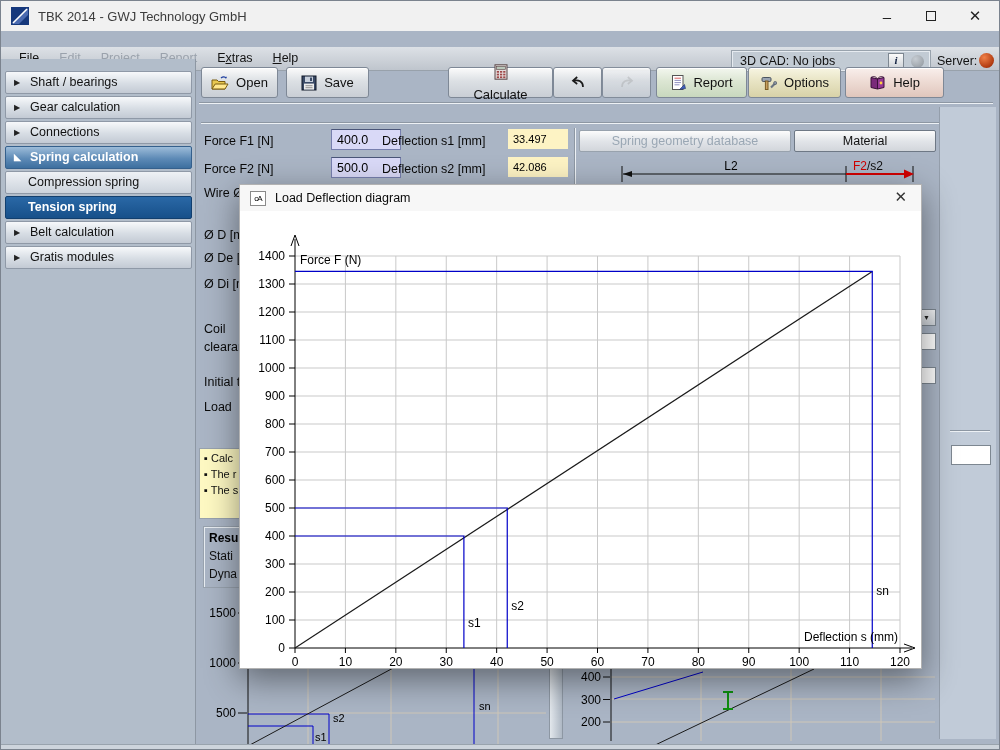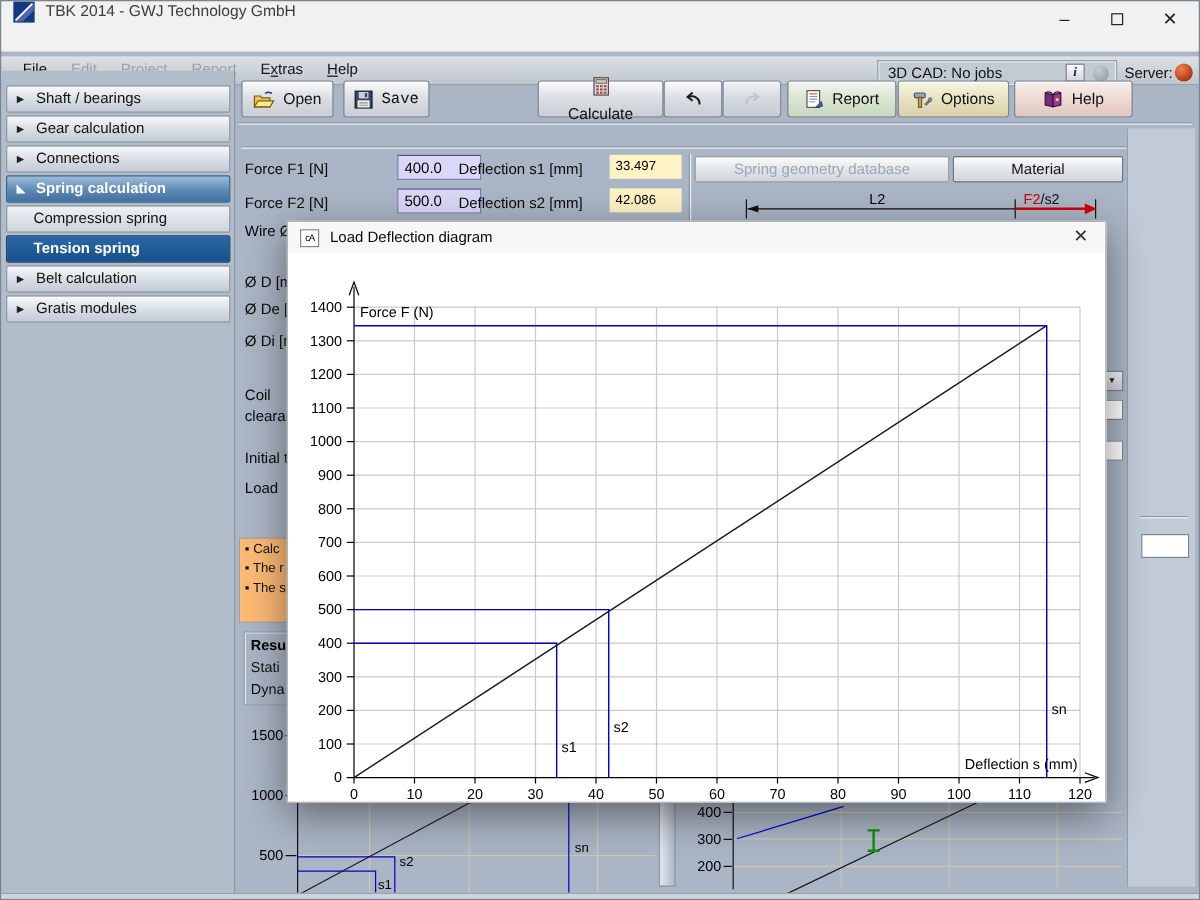--- a/index.html
+++ b/index.html
@@ -2,21 +2,21 @@
 <html><head>
 <meta charset="utf-8">
 <style>
   *{margin:0;padding:0;box-sizing:border-box}
   html,body{width:1000px;height:750px}
   body{font-family:"Liberation Sans",sans-serif;background:#888}
   u{text-decoration:underline}
   #app{position:relative;width:1000px;height:750px;background:#aab5c5;border:1px solid #7b838e;overflow:hidden}
   .abs{position:absolute}
   
-  .titlebar{position:absolute;left:0;top:0;width:100%;height:42px;background:#f1f1f1;display:flex;align-items:flex-start}
+  .titlebar{position:absolute;left:0;top:0;width:100%;height:30px;background:#f1f1f1;display:flex;align-items:center}
   .app-logo{width:18px;height:18px;margin:0 9px 0 10px}
   .title-text{font-size:13px;color:#3c3c3c}
   .win-controls{position:absolute;right:2px;top:0;height:30px;display:flex}
   .win-btn{width:44px;height:30px;display:flex;align-items:center;justify-content:center;font-size:15px;color:#222}
   .maxbox{width:10px;height:10px;border:1px solid #222}
   
   .menubar{position:absolute;left:0;top:46px;width:100%;height:24px;background:linear-gradient(#dde1e6,#bfc5cd);border-bottom:1px solid #98a1ab;display:flex;align-items:flex-start;padding-left:8px}
   .menu-item{font-size:12.5px;color:#131313;padding:4px 10px}
   .menu-item.disabled{color:#9aa2ac}
   .cad-box{position:absolute;left:730px;top:3px;width:200px;height:22px;background:#c2cbd4;border:1px solid #99a3ad;box-shadow:inset 0 0 0 1px #e6ebf0;font-size:12.5px;color:#111;line-height:20px;padding-left:8px}
@@ -46,21 +46,21 @@
   .groove-h{position:absolute;height:2px;border-top:1px solid #8d97a3;border-bottom:1px solid #edf1f5}
   .groove-v{position:absolute;width:2px;border-left:1px solid #8d97a3;border-right:1px solid #edf1f5}
   
   .frm-label{position:absolute;font-size:12.5px;color:#0a0a0a;white-space:nowrap}
   .frm-input{position:absolute;width:70px;height:21px;background:#d9d9f7;border:1px solid #777fae;border-top-color:#4a5578;font-size:12.5px;font-family:"Liberation Sans",sans-serif;padding-left:5px;color:#000}
   .frm-out{position:absolute;width:60px;height:20px;background:#fdf3c4;font-size:11px;line-height:20px;padding-left:5px;color:#000}
   .btn{position:absolute;height:22px;border:1px solid #6e7885;border-radius:2px;background:linear-gradient(#fcfcfc,#e2e5e9 50%,#d2d6db);font-size:12.5px;color:#111;text-align:center}
   .btn.disabled{color:#9aa7b4;border-color:#98a2ad}
   
   .bg-label{position:absolute;left:203px;width:36px;overflow:hidden;white-space:nowrap;font-size:12.5px;color:#0a0a0a}
-  #notes-box{position:absolute;left:198px;top:447px;width:41px;height:71px;background:#fdba74;border:1px solid #98a2ae;overflow:hidden;padding:3px 16px 0 4px}
+  #notes-box{position:absolute;left:198px;top:447px;width:41px;height:71px;background:#fef9c3;border:1px solid #98a2ae;overflow:hidden;padding:3px 16px 0 4px}
   .note-row{font-size:11px;white-space:nowrap;margin-bottom:4px;color:#111}
   #results-box{position:absolute;left:202px;top:525px;width:37px;height:62px;border:1px solid #98a2ae;box-shadow:inset 1px 1px 0 #e8edf2;overflow:hidden;padding:4px 0 0 5px}
   .res-title{font-size:12px;font-weight:bold;white-space:nowrap;color:#000}
   .res-row{font-size:12px;white-space:nowrap;margin-top:4px;color:#111}
   #divider-bar{position:absolute;left:548px;top:598px;width:14px;height:140px;background:linear-gradient(90deg,#e2e7ec,#aeb8c4);border:1px solid #8d97a3}
   #right-panel{position:absolute;left:938px;top:106px;width:57px;height:632px;background:#c1cbd8;border-left:1px solid #949eab}
   .mini-combo{position:absolute;left:916px;top:308px;width:19px;height:17px;background:linear-gradient(#f4f5f7,#cfd4da);border:1px solid #7d8791;font-size:7px;text-align:center;line-height:15px;color:#222}
   .mini-field{position:absolute;width:22px;height:17px;background:#fff;border:1px solid #7d8791}
   
   #statusbar{position:absolute;left:0;top:743px;width:1000px;height:7px;background:#cdd4dc;border-top:1px solid #99a3ad;z-index:3}
@@ -151,21 +151,21 @@
         <span class="tb-icon">
           <svg width="18" height="16" viewBox="0 0 18 16">
             <path d="M1 14 L1 5 L6 5 L7.5 6.5 L14 6.5 L14 14 Z" fill="#e8c850" stroke="#7a5c10"></path>
             <path d="M1 14 L4.2 9 L17 9 L14 14 Z" fill="#ffe88e" stroke="#7a5c10"></path>
             <path d="M10 3 C12 1.2 14 1.6 15.2 3" fill="none" stroke="#2040a0" stroke-width="1.3"></path>
             <path d="M15.8 1.6 L15.3 3.4 L13.6 2.8 Z" fill="#2040a0"></path>
           </svg>
         </span>
         <span>Open</span>
       </div>
-      <div class="tb-btn " style="left: 285px; width: 72px; font-family: Liberation Mono, monospace;">
+      <div class="tb-btn " style="left: 285px; width: 83px;">
         <span class="tb-icon">
           <svg width="16" height="16" viewBox="0 0 16 16">
             <rect x="1" y="1" width="14" height="14" fill="#3a4a66" stroke="#101828"></rect>
             <rect x="4" y="1.6" width="8" height="5.4" fill="#c8d0dc"></rect>
             <rect x="9" y="2.6" width="2" height="3.4" fill="#3a4a66"></rect>
             <rect x="3" y="8.6" width="10" height="6" fill="#ececec"></rect>
             <line x1="4.5" y1="10.7" x2="11.5" y2="10.7" stroke="#909090"></line>
             <line x1="4.5" y1="12.7" x2="11.5" y2="12.7" stroke="#909090"></line>
           </svg>
         </span>

